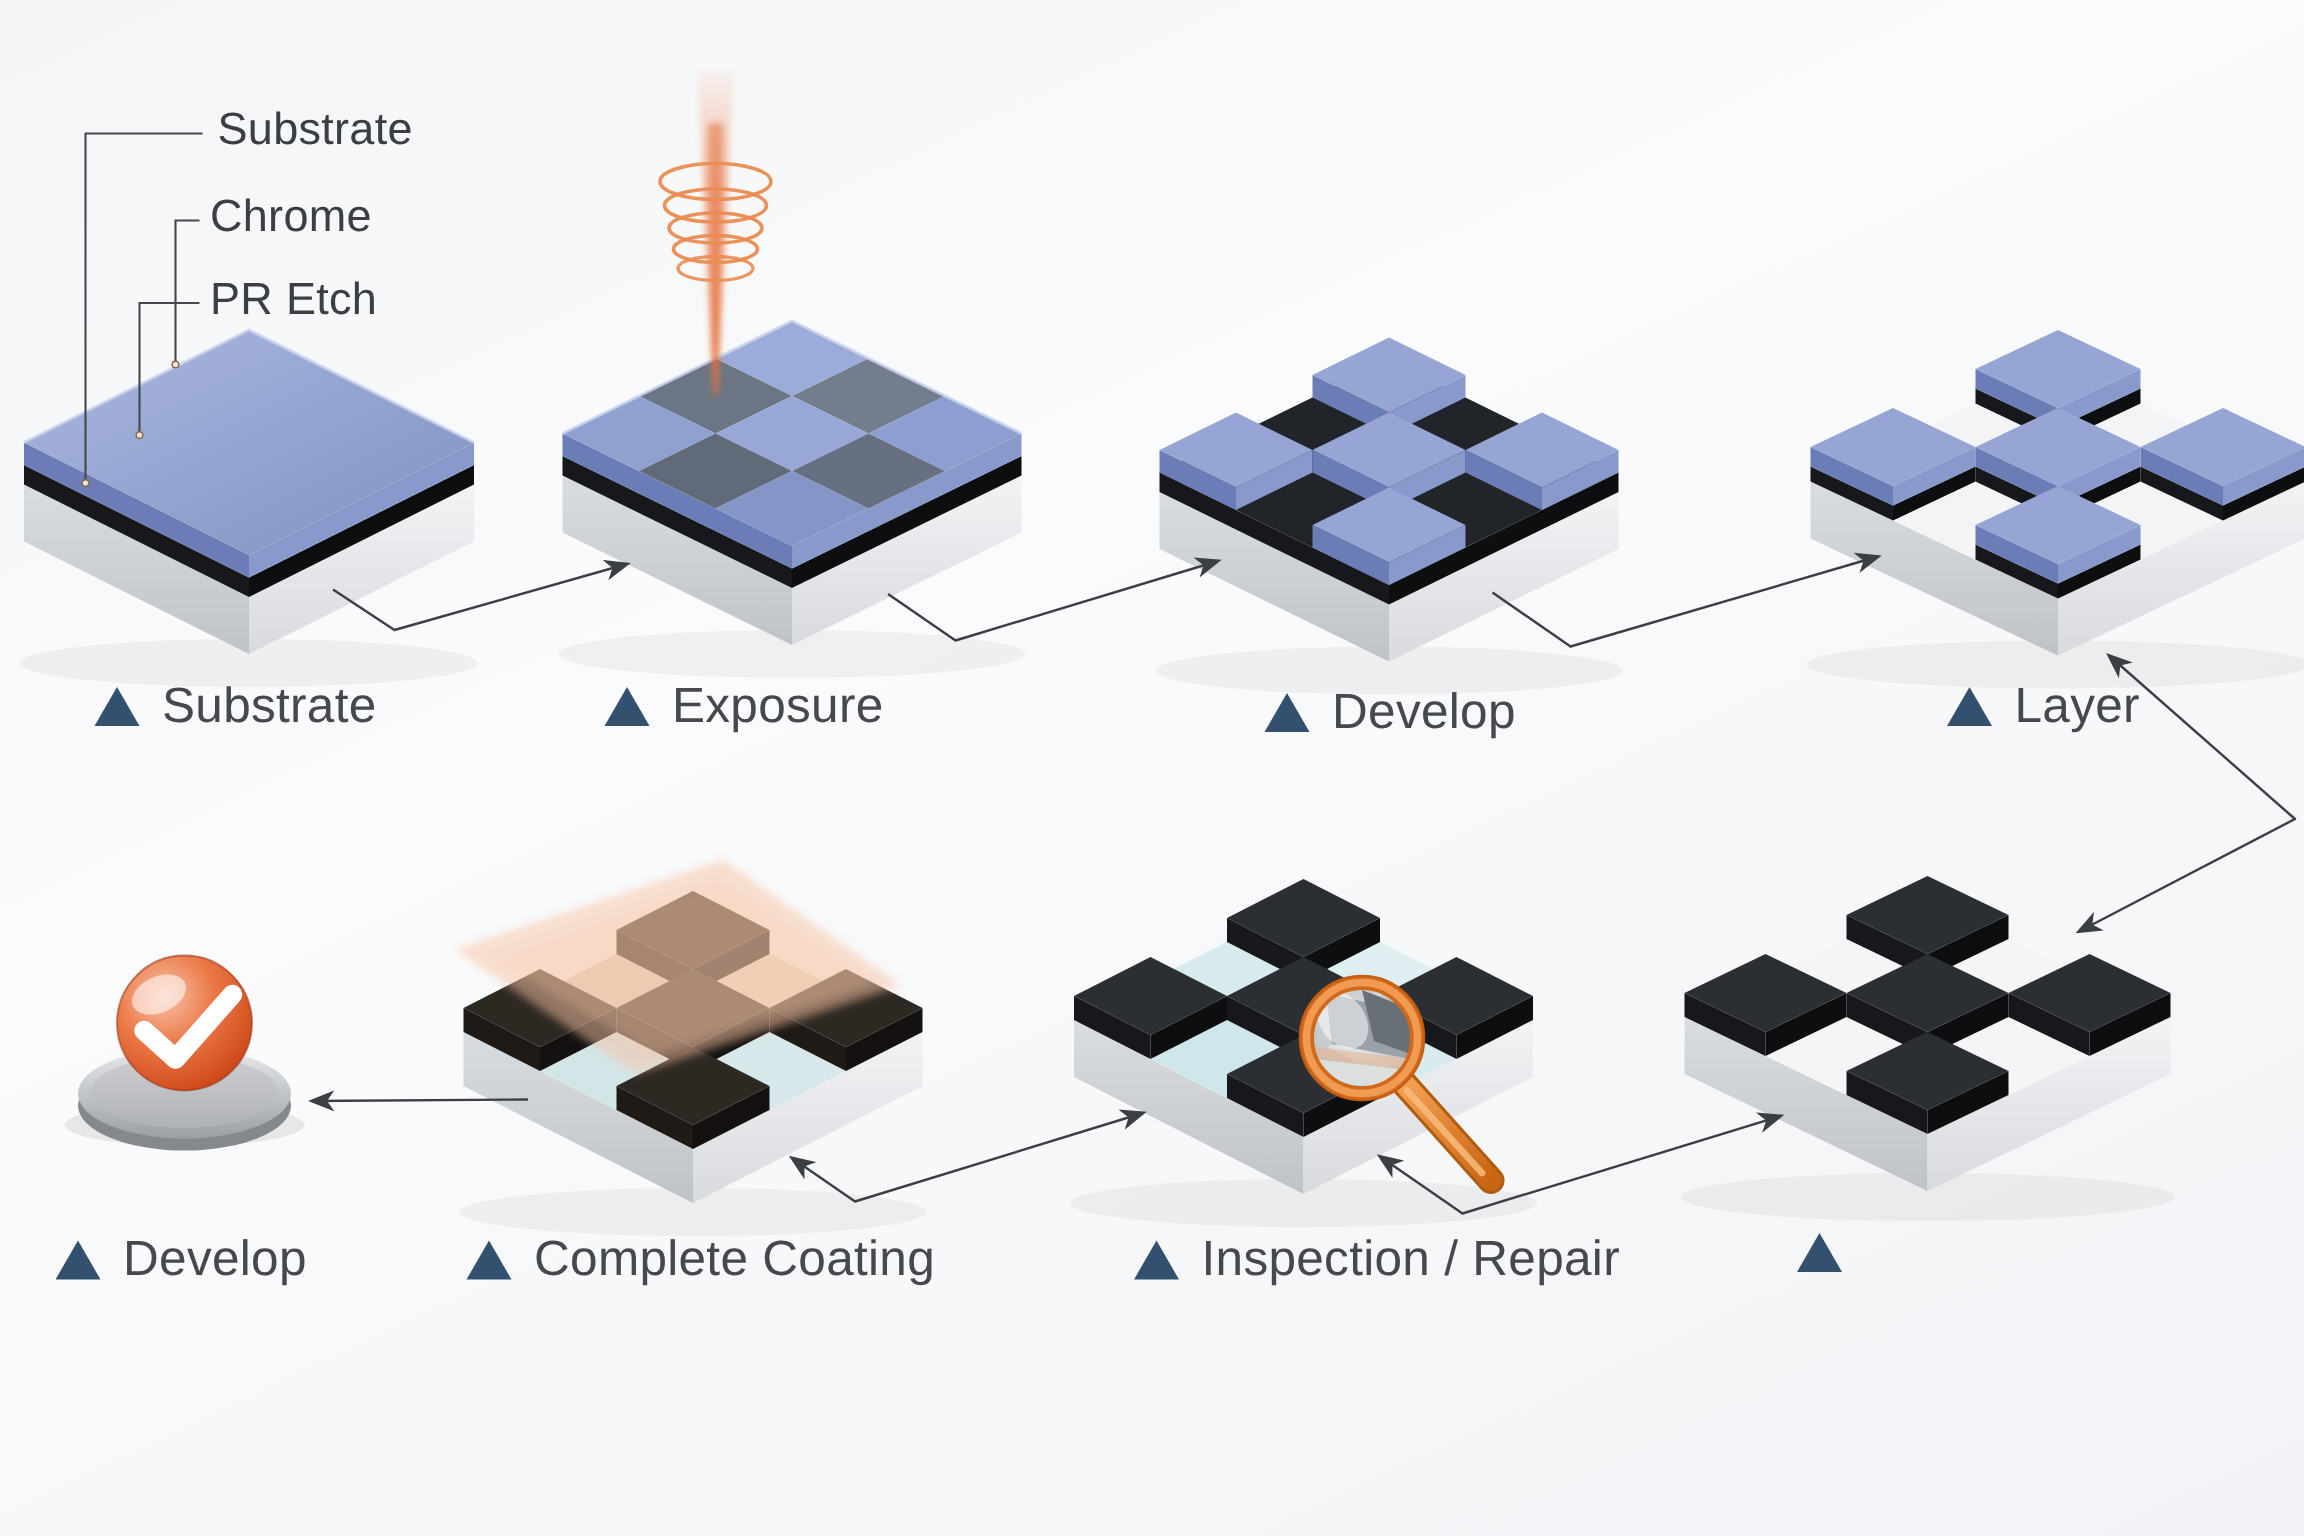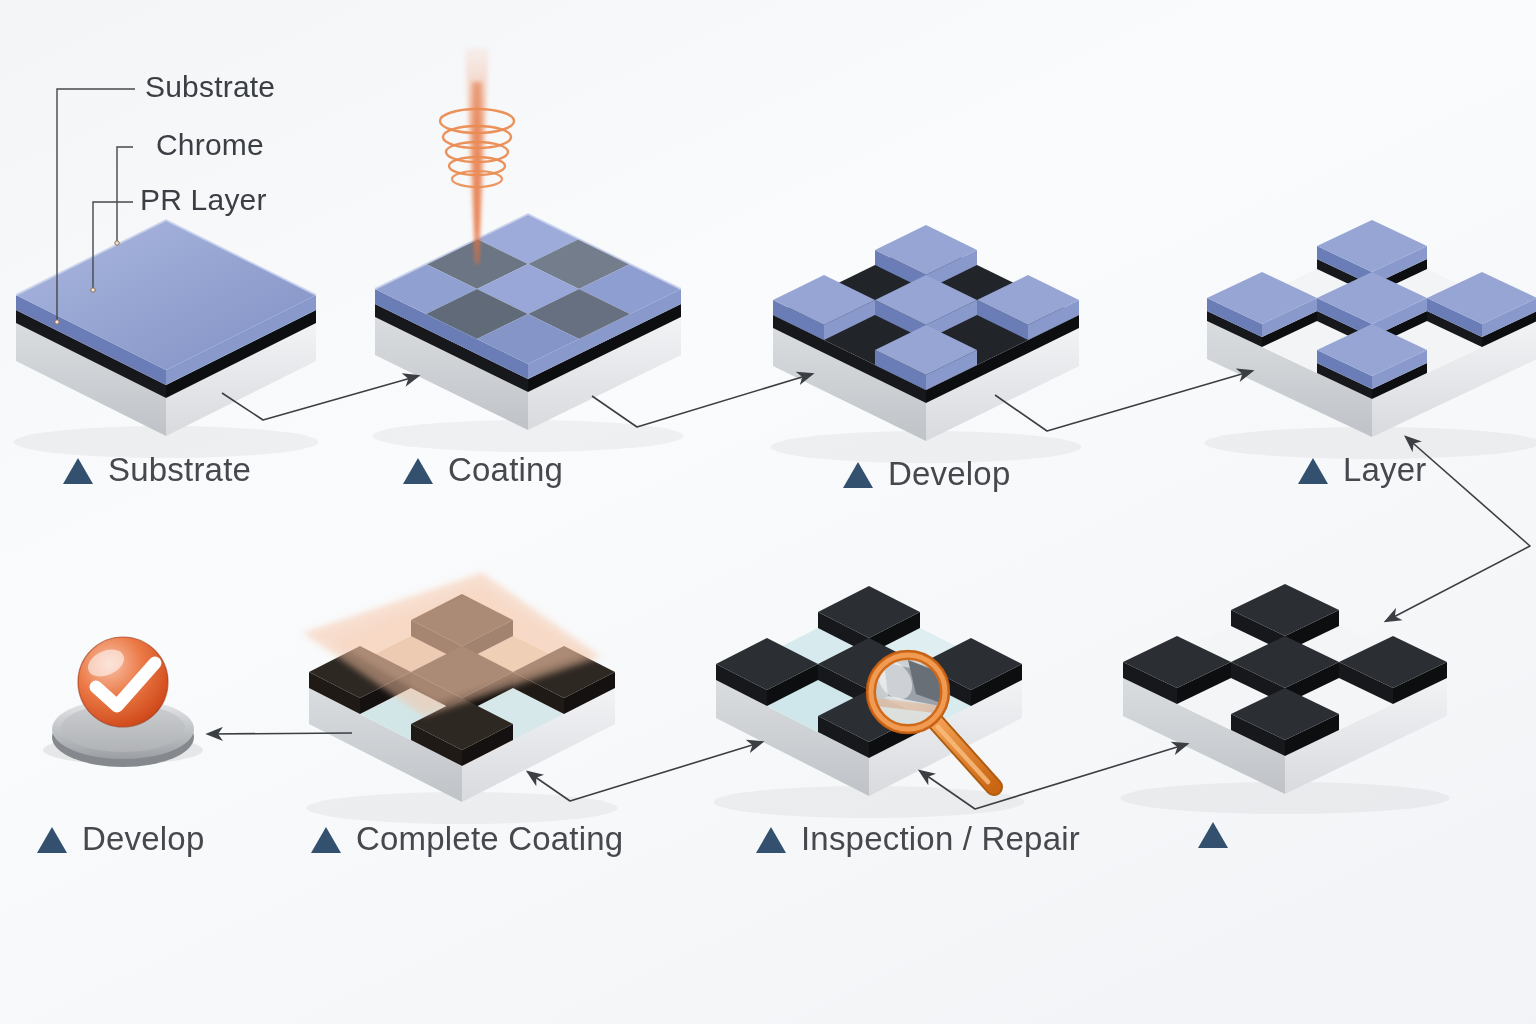--- a/index.html
+++ b/index.html
@@ -23,21 +23,21 @@
   }
   .cap-substrate{left:63px;top:451px}
   .cap-exposure{left:403px;top:451px}
   .cap-develop{left:843px;top:455px}
   .cap-etch{left:1298px;top:451px}
   .cap-strip{left:1198px;top:820px}
   .cap-inspection{left:756px;top:820px}
   .cap-coating{left:311px;top:820px}
   .cap-complete{left:37px;top:820px}
   .ll-substrate{left:145px;top:70px}
-  .ll-chrome{left:156px;top:128px}
+  .ll-chrome{left:140px;top:128px}
   .ll-pr{left:140px;top:183px}
 </style>
 </head>
 <body>
 
 <div class="stage" style="--tri: #33506f;">
 
   <svg id="art" width="1536" height="1024" viewBox="0 0 1536 1024">
       <defs>
     <linearGradient id="wL" x1="0" y1="0" x2="0" y2="1">
@@ -296,29 +296,29 @@
     <path d="M133,147 H117 V243"></path>
     <path d="M133,202 H93 V290"></path>
     <circle cx="57" cy="322" r="2.2" fill="#f3e7da" stroke="#8a6a50" stroke-width="1"></circle>
     <circle cx="117" cy="243" r="2.2" fill="#f3e7da" stroke="#8a6a50" stroke-width="1"></circle>
     <circle cx="93" cy="290" r="2.2" fill="#f3e7da" stroke="#8a6a50" stroke-width="1"></circle>
   </g>
     </svg>
 
   <div class="layer-label ll-substrate">Substrate</div>
   <div class="layer-label ll-chrome">Chrome</div>
-  <div class="layer-label ll-pr">PR Layer</div>
+  <div class="layer-label ll-pr">PR Etch</div>
 
   <div class="caption cap-substrate">
     <span class="tri"></span>
     <span>Substrate</span>
   </div>
   <div class="caption cap-exposure">
     <span class="tri"></span>
-    <span>Coating</span>
+    <span>Exposure</span>
   </div>
   <div class="caption cap-develop">
     <span class="tri"></span>
     <span>Develop</span>
   </div>
   <div class="caption cap-etch">
     <span class="tri"></span>
     <span>Layer</span>
   </div>
   <div class="caption cap-strip">

